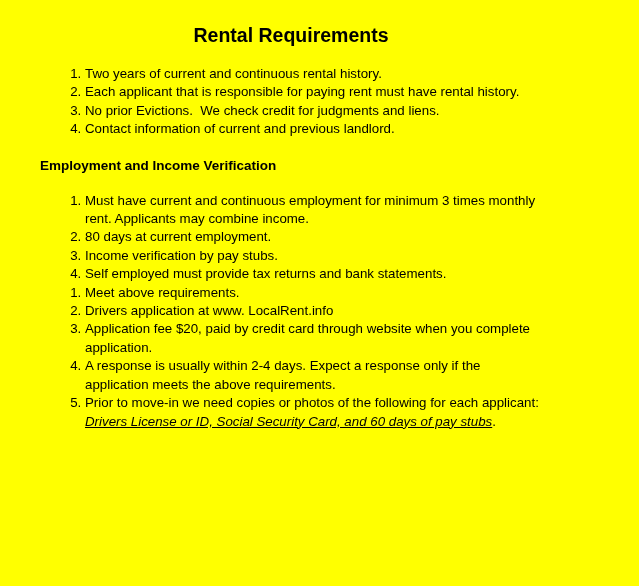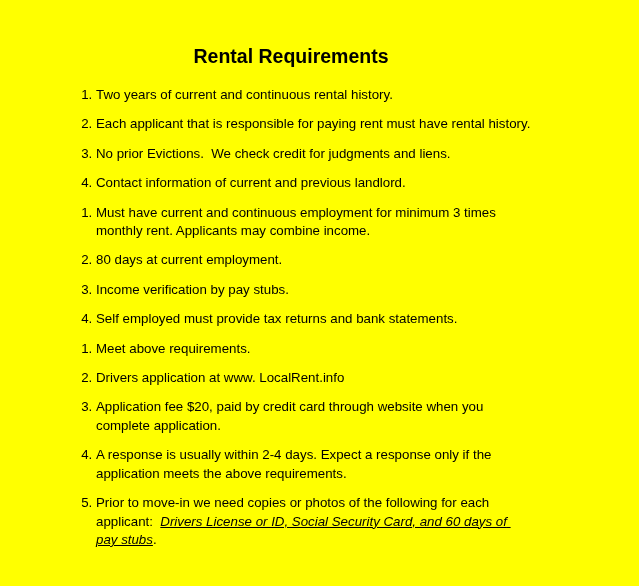--- a/index.html
+++ b/index.html
@@ -8,42 +8,42 @@
     width: 639px;
     height: 586px;
     overflow: hidden;
     background: #ffff00;
     color: #000000;
     font-family: "Liberation Sans", "DejaVu Sans", sans-serif;
   }
   .doc {
     width: 576px;
     height: 586px;
-    padding: 44px 34px 0 40px;
+    padding: 23px 34px 0 40px;
   }
   h1.title {
     margin: 0 0 18px 0;
     font-size: 19.5px;
     line-height: 24px;
     font-weight: bold;
     text-align: center;
     letter-spacing: 0;
   }
   section.section h2.heading {
     margin: 18px 0 17px 0;
     font-size: 13.5px;
     line-height: 18px;
     font-weight: bold;
   }
   ol.list {
     margin: 0;
     padding: 0 0 0 45px;
   }
   ol.list li {
-    margin: 11px;
+    margin: 0;
     padding: 0;
     font-size: 13.3px;
     line-height: 18.4px;
     white-space: pre-wrap;
   }
   .italic-underline {
     font-style: italic;
     text-decoration: underline;
   }
 </style>
@@ -56,20 +56,21 @@
   <section class="section">
     <ol class="list">
           <li><span>Two years of current and continuous rental history.</span></li>
           <li><span>Each applicant that is responsible for paying rent must have rental history.</span></li>
           <li><span>No prior Evictions.  We check credit for judgments and liens.</span></li>
           <li><span>Contact information of current and previous landlord.</span></li>
         </ol>
   </section>
 
   <section class="section">
+    <h2 class="heading">Employment and Income Verification</h2>
     <ol class="list">
           <li><span>Must have current and continuous employment for minimum 3 times monthly rent. Applicants may combine income.</span></li>
           <li><span>80 days at current employment.</span></li>
           <li><span>Income verification by pay stubs.</span></li>
           <li><span>Self employed must provide tax returns and bank statements.</span></li>
         </ol>
   </section>
 
   <section class="section">
     <ol class="list">

